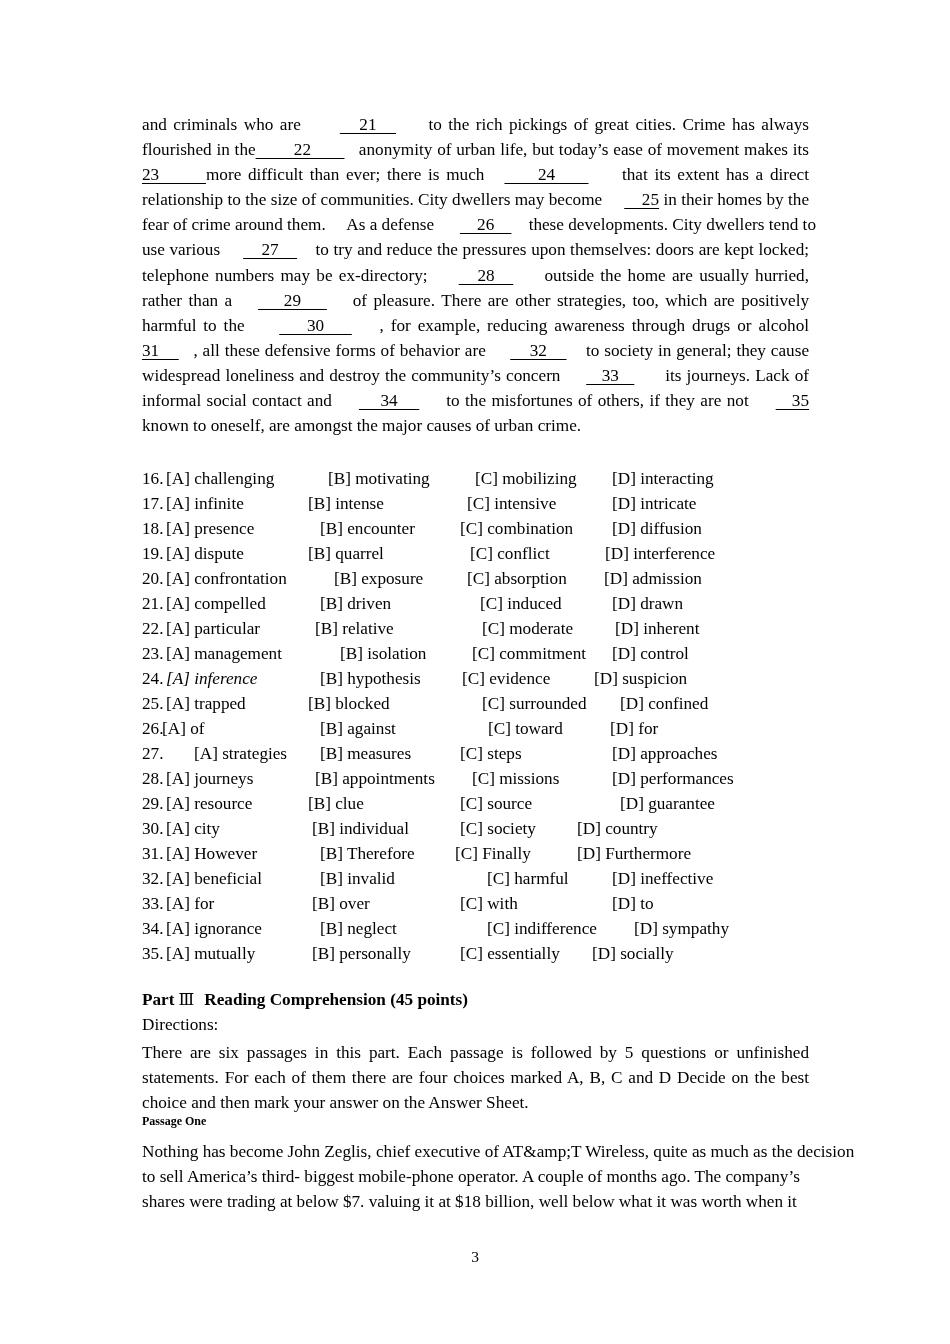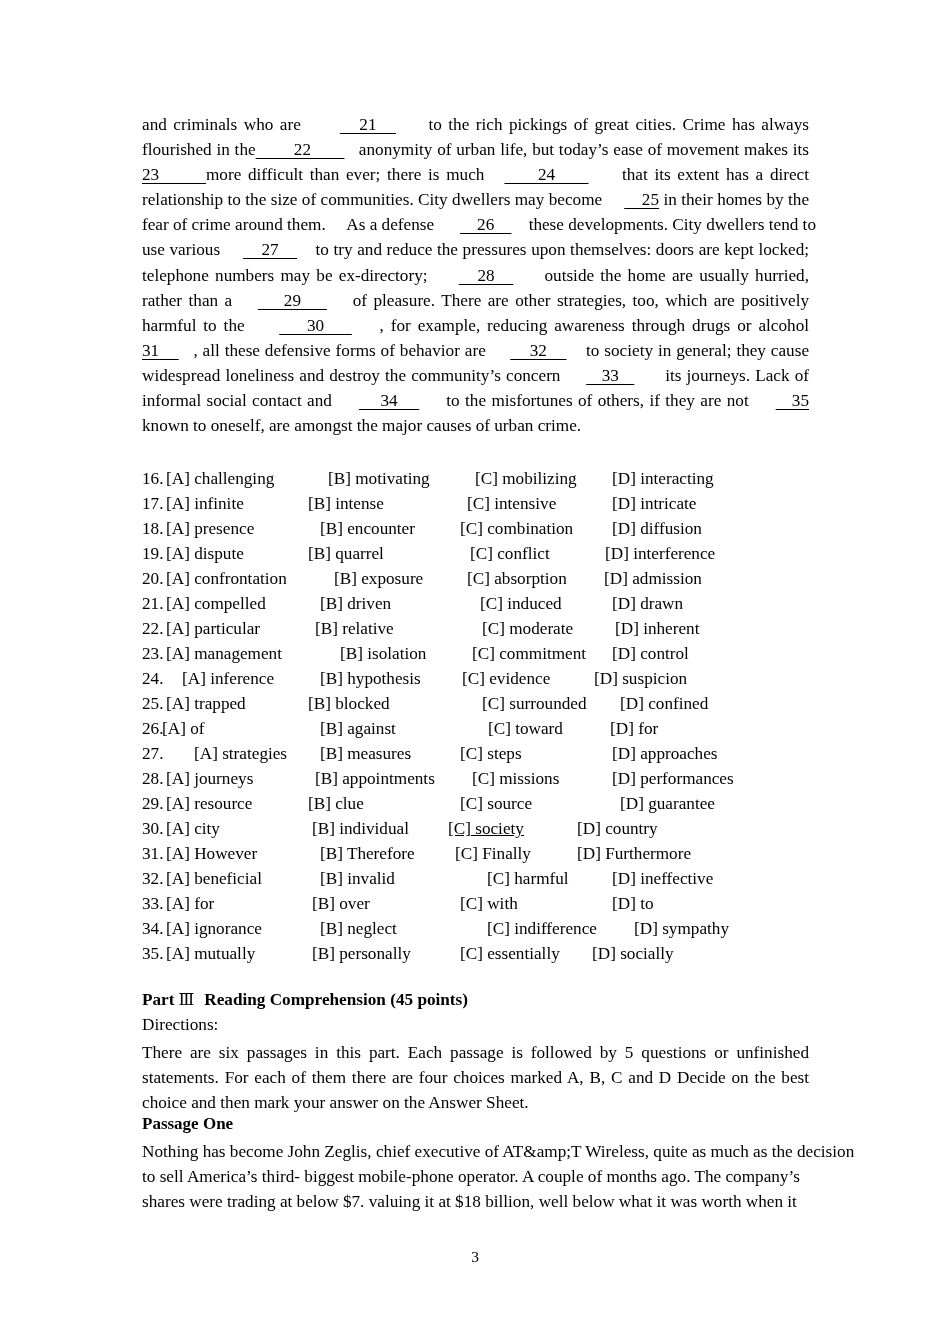--- a/index.html
+++ b/index.html
@@ -104,21 +104,21 @@
     top: 1040px;
     width: 667px;
     font-size: 17.2px;
     line-height: 25.1px;
   }
 
   .passage-title {
     position: absolute;
     left: 142px;
     top: 1114px;
-    font-size: 17px;
+    font-size: 12px;
     font-weight: bold;
   }
 
   .passage-body {
     position: absolute;
     left: 142px;
     top: 1139px;
     width: 700px;
     font-size: 17.2px;
     line-height: 25.1px;
@@ -210,21 +210,21 @@
       </div>
       <div class="opt-row">
         <span class="num">23.</span>
         <span class="oA" style="left: 24px;">[A] management</span>
         <span class="oB" style="left: 198px;">[B] isolation</span>
         <span class="oC" style="left: 330px;">[C] commitment</span>
         <span class="oD" style="left: 470px;">[D] control</span>
       </div>
       <div class="opt-row">
         <span class="num">24.</span>
-        <span class="oA" style="left: 40px;">[A] inference</span>
+        <span class="oA" style="left: 24px; font-style: italic;">[A] inference</span>
         <span class="oB" style="left: 178px;">[B] hypothesis</span>
         <span class="oC" style="left: 320px;">[C] evidence</span>
         <span class="oD" style="left: 452px;">[D] suspicion</span>
       </div>
       <div class="opt-row">
         <span class="num">25.</span>
         <span class="oA" style="left: 24px;">[A] trapped</span>
         <span class="oB" style="left: 166px;">[B] blocked</span>
         <span class="oC" style="left: 340px;">[C] surrounded</span>
         <span class="oD" style="left: 478px;">[D] confined</span>
@@ -254,21 +254,21 @@
         <span class="num">29.</span>
         <span class="oA" style="left: 24px;">[A] resource</span>
         <span class="oB" style="left: 166px;">[B] clue</span>
         <span class="oC" style="left: 318px;">[C] source</span>
         <span class="oD" style="left: 478px;">[D] guarantee</span>
       </div>
       <div class="opt-row">
         <span class="num">30.</span>
         <span class="oA" style="left: 24px;">[A] city</span>
         <span class="oB" style="left: 170px;">[B] individual</span>
-        <span class="oC" style="left: 306px; text-decoration: underline;">[C] society</span>
+        <span class="oC" style="left: 318px;">[C] society</span>
         <span class="oD" style="left: 435px;">[D] country</span>
       </div>
       <div class="opt-row">
         <span class="num">31.</span>
         <span class="oA" style="left: 24px;">[A] However</span>
         <span class="oB" style="left: 178px;">[B] Therefore</span>
         <span class="oC" style="left: 313px;">[C] Finally</span>
         <span class="oD" style="left: 435px;">[D] Furthermore</span>
       </div>
       <div class="opt-row">

